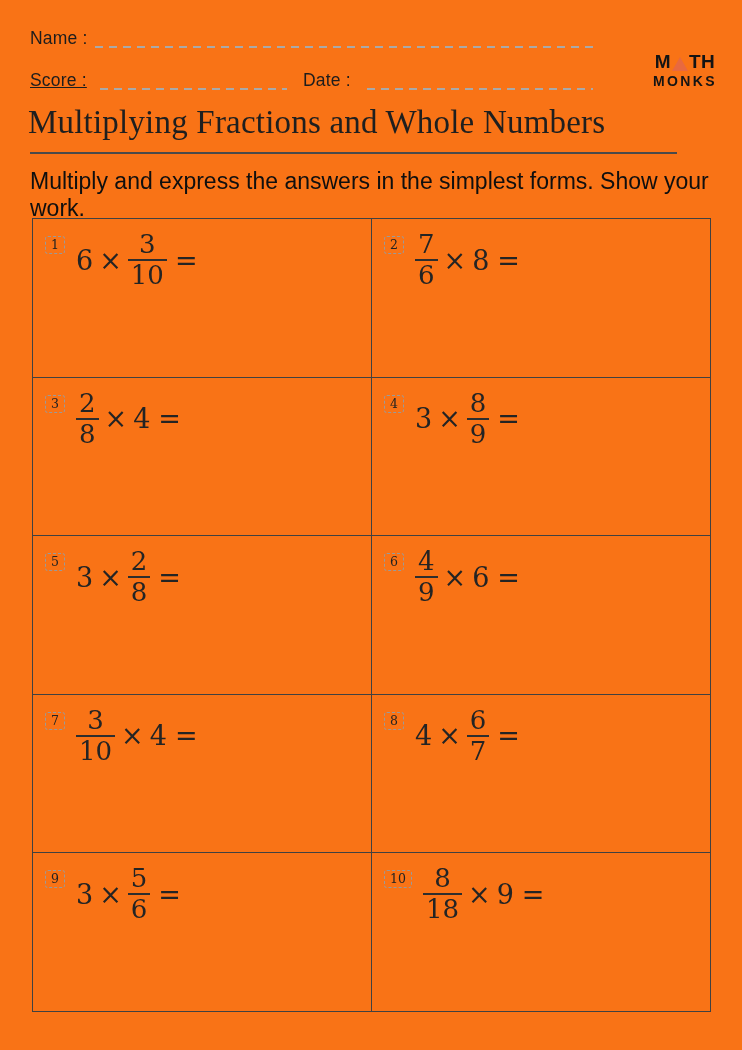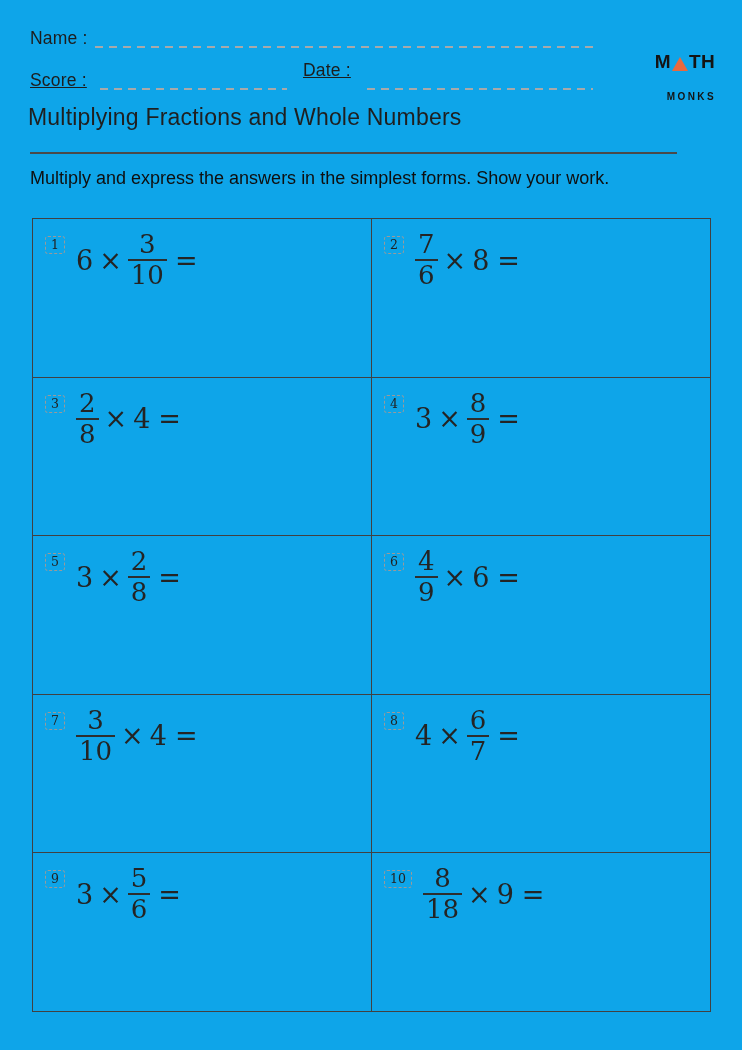--- a/index.html
+++ b/index.html
@@ -1,47 +1,47 @@
 <!DOCTYPE html>
 <html><head>
 <meta charset="utf-8">
 <style>
   html,body { margin:0; padding:0; background:#ffffff; }
   .page {
-    position:relative; width:742px; height:1050px; background:#0ea5e9;
+    position:relative; width:742px; height:1050px; background:#f97316;
     font-family:"Liberation Sans", sans-serif; color:#1c1c1c; overflow:hidden;
   }
   
   .hlabel { position:absolute; font-size:17.5px; color:#1d1d1d; letter-spacing:0.2px; }
   .dashline {
     position:absolute; height:2px;
     background:repeating-linear-gradient(90deg,#a9a9a9 0 8px,transparent 8px 14px);
   }
   #name-label  { left:30px;  top:28px; }
   #name-line   { left:95px;  top:46px; width:500px; }
   #score-label { left:30px;  top:70px;text-decoration:underline; }
   #score-line  { left:100px; top:88px; width:187px; }
-  #date-label  { left:303px; top:60px;text-decoration:underline; }
+  #date-label  { left:303px; top:70px; }
   #date-line   { left:367px; top:88px; width:226px; }
 
   
   .logo { position:absolute; left:653px; top:52px; width:64px; text-align:center; }
   .logo-top { display:flex; align-items:flex-end; justify-content:center; font-weight:bold;
               font-size:19px; letter-spacing:0.5px; color:#141414; line-height:1; }
   .logo-tri { width:0; height:0; border-left:8px solid transparent;
               border-right:8px solid transparent; border-bottom:14px solid #e8693f;
               margin:0 1px 0 1px; }
-  .logo-sub { font-size:10px; font-weight:bold; letter-spacing:2.4px; color:#141414;
-              text-align:right; margin-top:20px; padding-right:1px; }
-
-  
-  .title { position:absolute; left:28px; top:104px; font-family:Liberation Sans, sans-serif;
-           font-size:23px; color:#1f1f1f; letter-spacing:0.2px; }
+  .logo-sub { font-size:14px; font-weight:bold; letter-spacing:2.4px; color:#141414;
+              text-align:right; margin-top:2px; padding-right:1px; }
+
+  
+  .title { position:absolute; left:28px; top:104px; font-family:Liberation Serif, serif;
+           font-size:33px; color:#1f1f1f; letter-spacing:0.2px; }
   .title-rule { position:absolute; left:30px; top:152px; width:647px; height:2px; background:#4a4a4a; }
-  .instruction { position:absolute; left:30px; top:168px; font-size:18px; color:#0f0f0f; }
+  .instruction { position:absolute; left:30px; top:168px; font-size:23px; color:#0f0f0f; }
 
   
   table.grid { position:absolute; left:32px; top:218px; width:679px; height:794px;
                border-collapse:collapse; table-layout:fixed; }
   table.grid td { border:1.5px solid #414141; vertical-align:top; width:50%; }
   .cellwrap { display:flex; align-items:flex-start; gap:11px; padding:11px 0 0 11px; }
   .badge { margin-top:5px; border:1px dashed #9a9a9a; border-radius:3px;
            font-family:"DejaVu Serif", serif; font-size:12.5px; line-height:16px;
            color:#222; padding:0 5px; min-width:8px; text-align:center; }
   .expr { display:flex; align-items:center; gap:6px;

